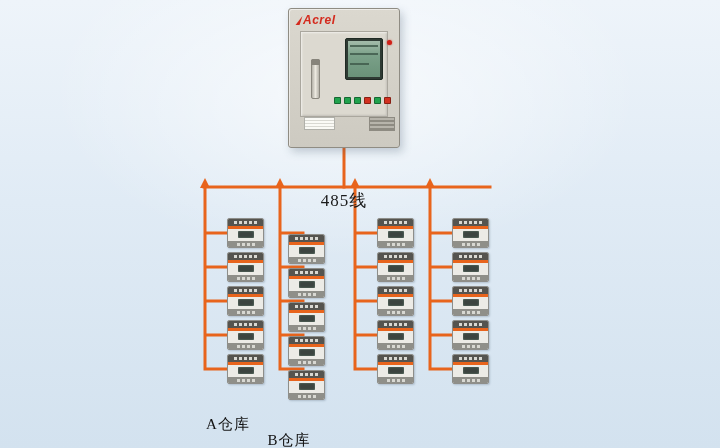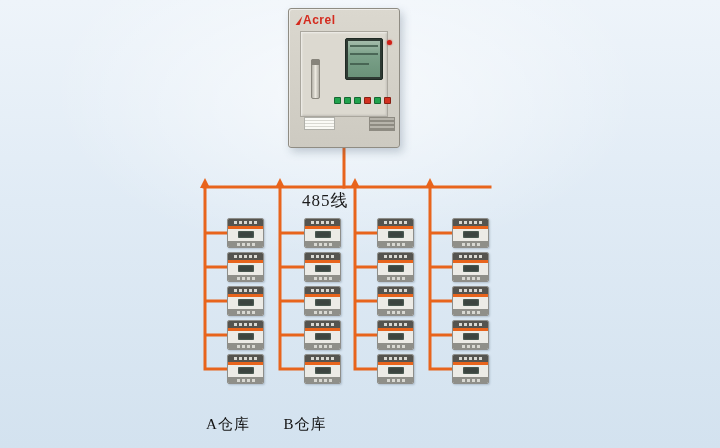--- a/index.html
+++ b/index.html
@@ -18,34 +18,34 @@
     background:radial-gradient(ellipse 420px 240px at 48% 20%,rgba(255,255,255,.65),rgba(255,255,255,0) 70%);
     pointer-events:none;
   }
 
   
   svg.wiring{position:absolute;left:0;top:0;z-index:1;pointer-events:none;}
   .wire{stroke:var(--color-accent,#e8641c);stroke-width:3;fill:none;stroke-linecap:square;}
   .arrow{fill:var(--color-accent,#e8641c);}
   .bus-label{
     position:absolute;left:302px;top:189px;width:84px;z-index:3;
-    text-align:left;font-size:17px;color:#1b1b1b;letter-spacing:1px;font-family:Liberation Serif, serif;
+    text-align:center;font-size:17px;color:#1b1b1b;letter-spacing:1px;font-family:Liberation Serif, serif;
   }
 
   
   .cabinet{
     position:absolute;left:288px;top:8px;width:112px;height:140px;z-index:2;
     background:linear-gradient(180deg,#dbd8cf 0%,#cdcac1 100%);
     border:1px solid #8f8c83;border-radius:3px;
     box-shadow:3px 4px 8px rgba(70,90,110,.28), inset 1px 1px 0 rgba(255,255,255,.55);
     box-sizing:border-box;
   }
   .brand{
     position:absolute;left:8px;top:4px;
-    font-family:"Liberation Sans",sans-serif;font-weight:bold;
+    font-family:"Liberation Sans",sans-serif;font-style:italic;font-weight:bold;
     font-size:12px;color:var(--color-brand_red,#d42b1e);letter-spacing:.5px;
   }
   .brand-mark{
     display:inline-block;width:0;height:0;margin-right:2px;
     border-left:4px solid transparent;border-bottom:9px solid var(--color-brand_red,#d42b1e);
     transform:skewX(-18deg);vertical-align:-1px;
   }
   .panel{
     position:absolute;left:11px;top:22px;width:86px;height:84px;
     background:#dcd9d0;border:1px solid #aaa79e;
@@ -251,21 +251,21 @@
       </div>
       <div class="d-bot">
             <i></i>
             <i></i>
             <i></i>
             <i></i>
           </div>
     </div>
         <div class="col-label">A仓库</div>
       </div>
-      <div class="column" style="left: 304px;">
+      <div class="column" style="left: 288px; margin-top: 16px;">
         <div class="device">
       <div class="d-top">
             <i></i>
             <i></i>
             <i></i>
             <i></i>
             <i></i>
           </div>
       <div class="d-band"></div>
       <div class="d-mid">

